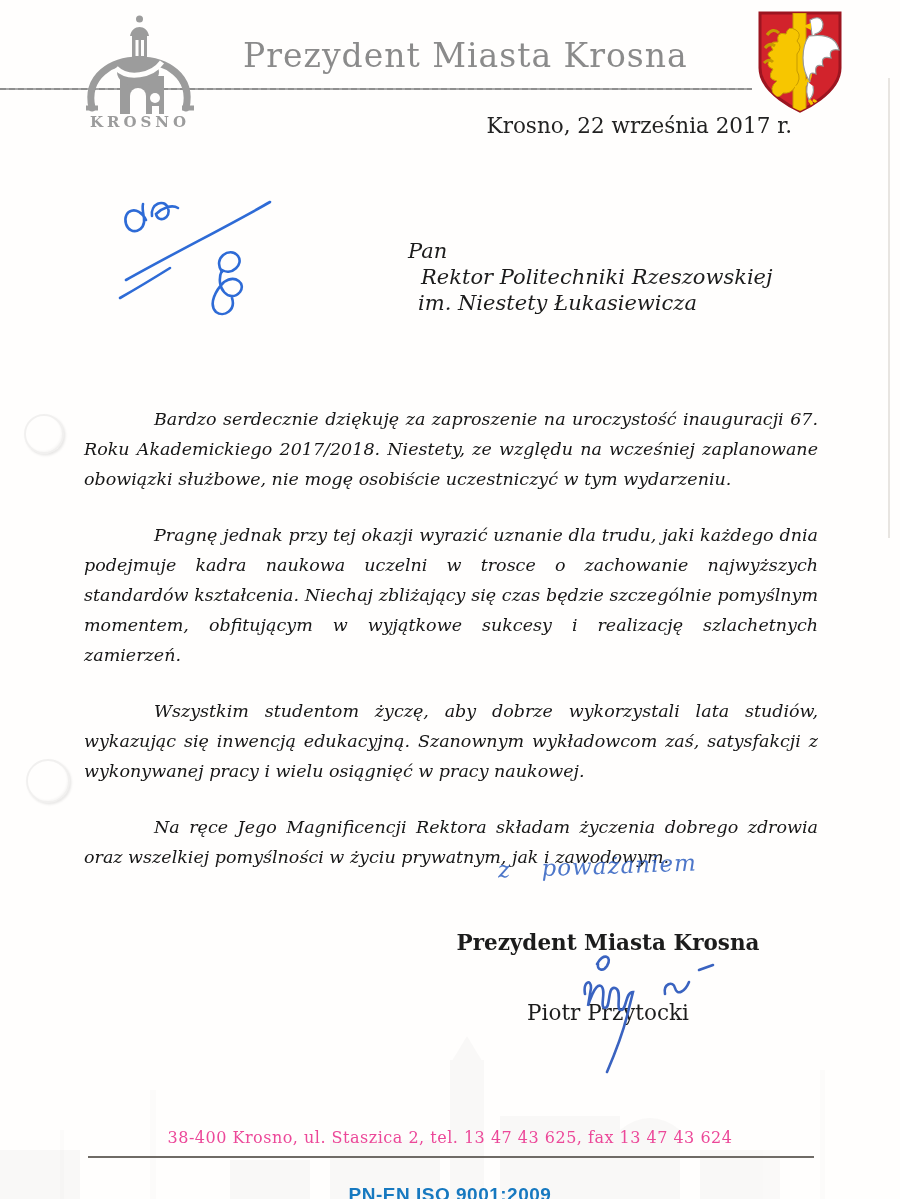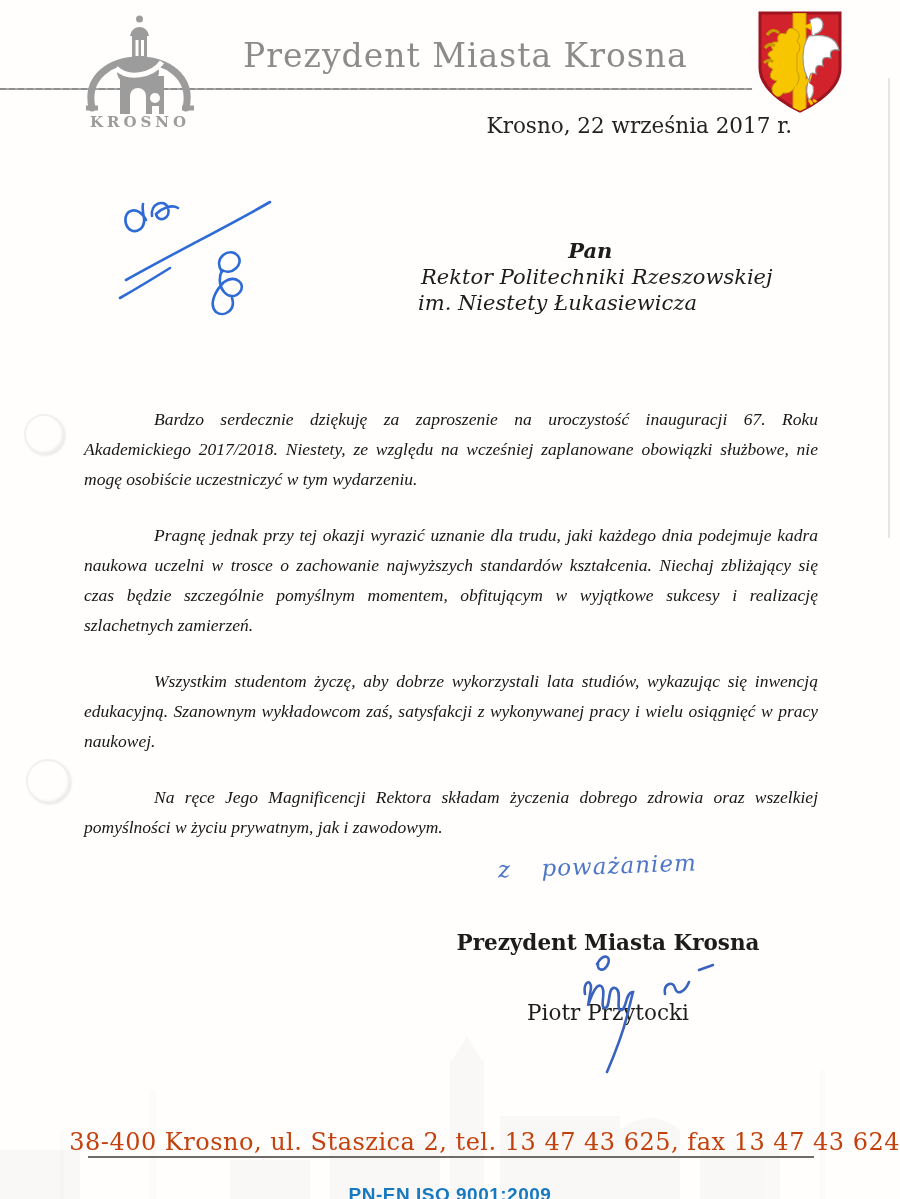--- a/index.html
+++ b/index.html
@@ -14,26 +14,26 @@
   .hdr-title{position:absolute;left:243px;top:36px;width:420px;
     font-size:33px;letter-spacing:1px;color:#8b8b8b;white-space:nowrap;}
   .logo{position:absolute;left:74px;top:10px;}
   .crest{position:absolute;left:755px;top:8px;}
   .scan-vline{position:absolute;left:888px;top:78px;width:2px;height:460px;
     background:#e8e5e1;}
   
   .date{position:absolute;right:108px;top:113px;font-size:21.5px;color:#222;}
   
   .recipient{position:absolute;left:408px;top:238px;font-size:21px;line-height:26px;}
-  .recipient .salut{font-weight:bold;font-style:italic;text-align:center;}
+  .recipient .salut{font-weight:normal;font-style:italic;}
   .recipient .name{font-weight:bold;font-style:italic;margin:16px 0 0 26px;white-space:nowrap;}
   .recipient .role1{font-style:italic;margin-left:13px;white-space:nowrap;}
   .recipient .role2{font-style:italic;margin-left:10px;white-space:nowrap;}
   
-  .letter-body{position:absolute;left:84px;top:404px;width:734px;font-family:Liberation Serif, serif;}
+  .letter-body{position:absolute;left:84px;top:404px;width:734px;}
   .letter-body p{
     margin:0 0 26px 0;font-style:italic;font-size:17.5px;line-height:30px;
     text-align:justify;text-indent:70px;color:#161616;
   }
   
   .valediction{
     position:absolute;left:498px;top:853px;
     font-style:italic;font-size:23px;color:#2e5fc0;
     transform:rotate(-2deg);letter-spacing:1px;word-spacing:22px;opacity:.85;
   }
@@ -44,22 +44,22 @@
   
   .pen-mark{position:absolute;left:112px;top:180px;}
   
   .punch-hole{position:absolute;border-radius:50%;
     border:2px solid rgba(0,0,0,0.055);
     box-shadow:1.5px 1.5px 2.5px rgba(0,0,0,0.09), inset -1px -1px 2px rgba(0,0,0,0.03);}
   .hole-1{left:24px;top:414px;width:36px;height:36px;}
   .hole-2{left:26px;top:759px;width:40px;height:40px;}
   .watermark{position:absolute;left:0;top:1030px;width:900px;height:169px;opacity:.5;}
   
-  .ftr-address{position:absolute;left:0;top:1128px;width:900px;text-align:right;
-    font-size:24px;color:#c2410c;letter-spacing:.5px;}
+  .ftr-address{position:absolute;left:0;top:1128px;width:900px;text-align:center;
+    font-size:16px;color:#ec4899;letter-spacing:.5px;}
   .ftr-rule{position:absolute;left:88px;top:1156px;width:726px;height:2px;background:#6f6b66;}
   .ftr-contact{position:absolute;left:0;top:1161px;width:900px;text-align:center;
     font-size:19.5px;color:#55514d;}
   .ftr-contact .web{margin-left:36px;}
   .ftr-iso{position:absolute;left:0;top:1184px;width:900px;text-align:center;
     font-family:"Liberation Sans","DejaVu Sans",sans-serif;
     font-weight:bold;font-size:19px;color:#1779c0;letter-spacing:.5px;}
 </style>
 </head>
 <body>

